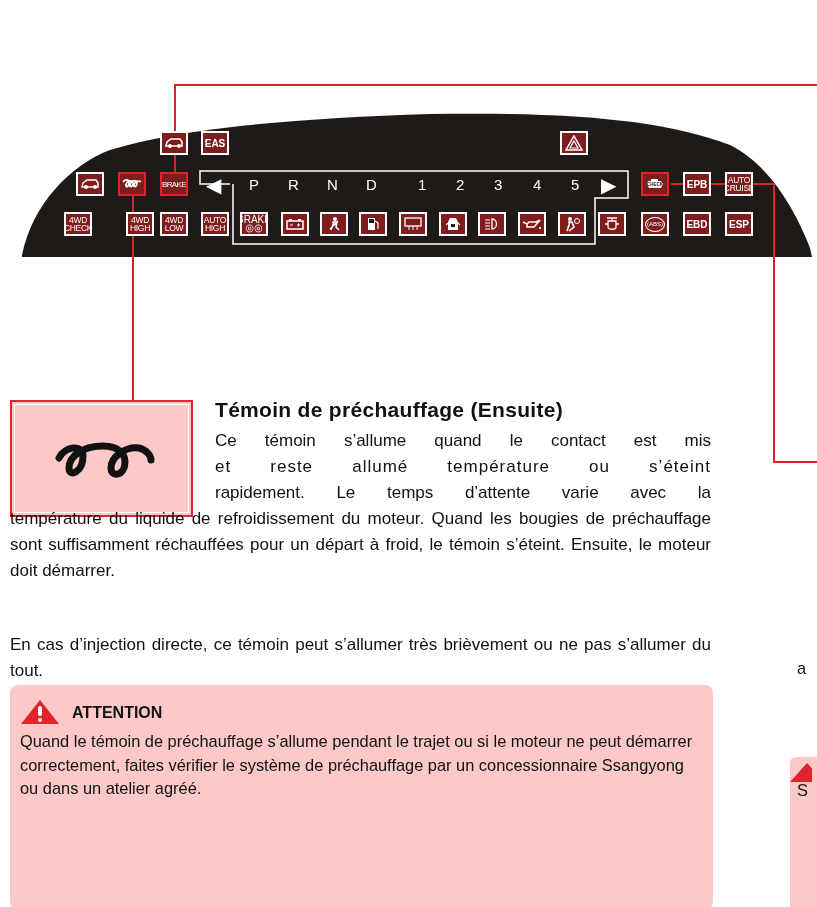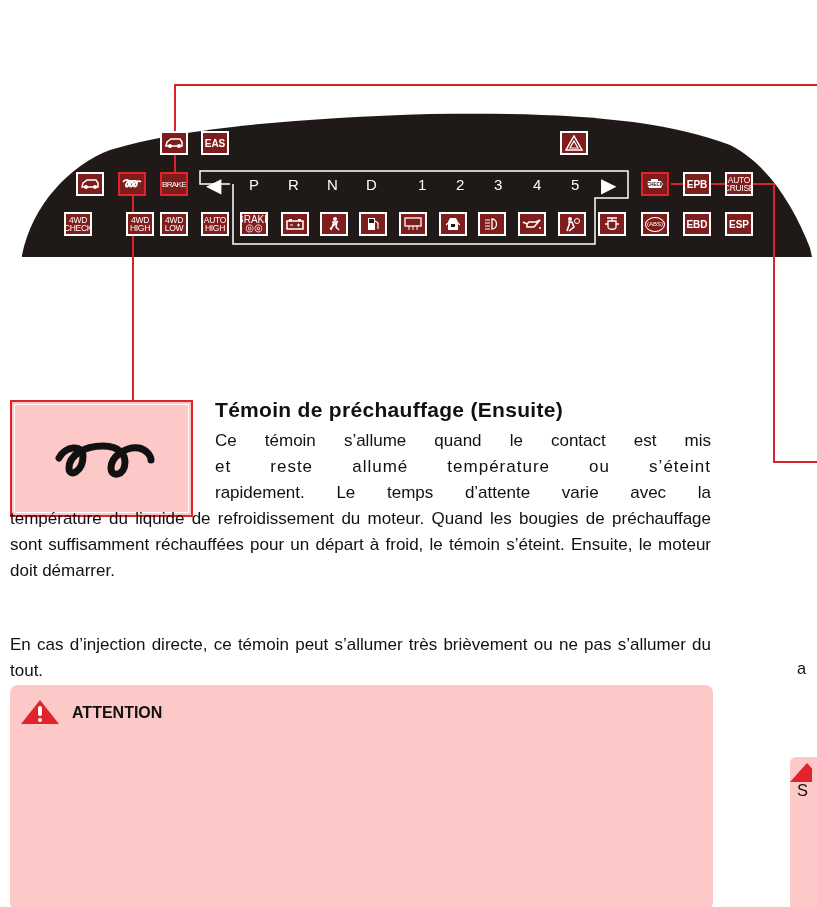--- a/index.html
+++ b/index.html
@@ -191,20 +191,21 @@
 <p class="p" id="p1d">température du liquide de refroidissement du moteur. Quand les bougies de préchauffage sont suffisamment réchauffées pour un départ à froid, le témoin s’éteint. Ensuite, le moteur doit démarrer.</p>
 <p class="p" id="p2">En cas d’injection directe, ce témoin peut s’allumer très briè­vement ou ne pas s’allumer du tout.</p>
 
 <div id="warn">
   <svg style="position:absolute;left:10px;top:14px;" width="40" height="26" viewBox="0 0 40 26">
     <path d="M20,1 L39,25 L1,25 Z" fill="#e1242b"></path>
     <rect x="18" y="7" width="4" height="10" rx="2" fill="#fff"></rect>
     <circle cx="20" cy="21" r="2" fill="#fff"></circle>
   </svg>
   <div class="title">ATTENTION</div>
+  <div class="body">Quand le témoin de préchauffage s’allume pendant le trajet ou si le moteur ne peut démarrer correctement, faites vérifier le système de préchauffage par un concessionnaire Ssangyong ou dans un atelier agréé.</div>
 </div>
 
 <div class="side" style="top:783px;height:100px;">
   <svg style="position:absolute;left:0px;top:5px;" width="20" height="20" viewBox="0 0 20 20">
       <path d="M17,1 L34,20 L0,20 Z" fill="#e1242b"></path>
     </svg>
   <span style="top:33px;">S</span>
   <span style="top:57px;">a</span>
   <span style="top:80px;">d</span>
 </div>

